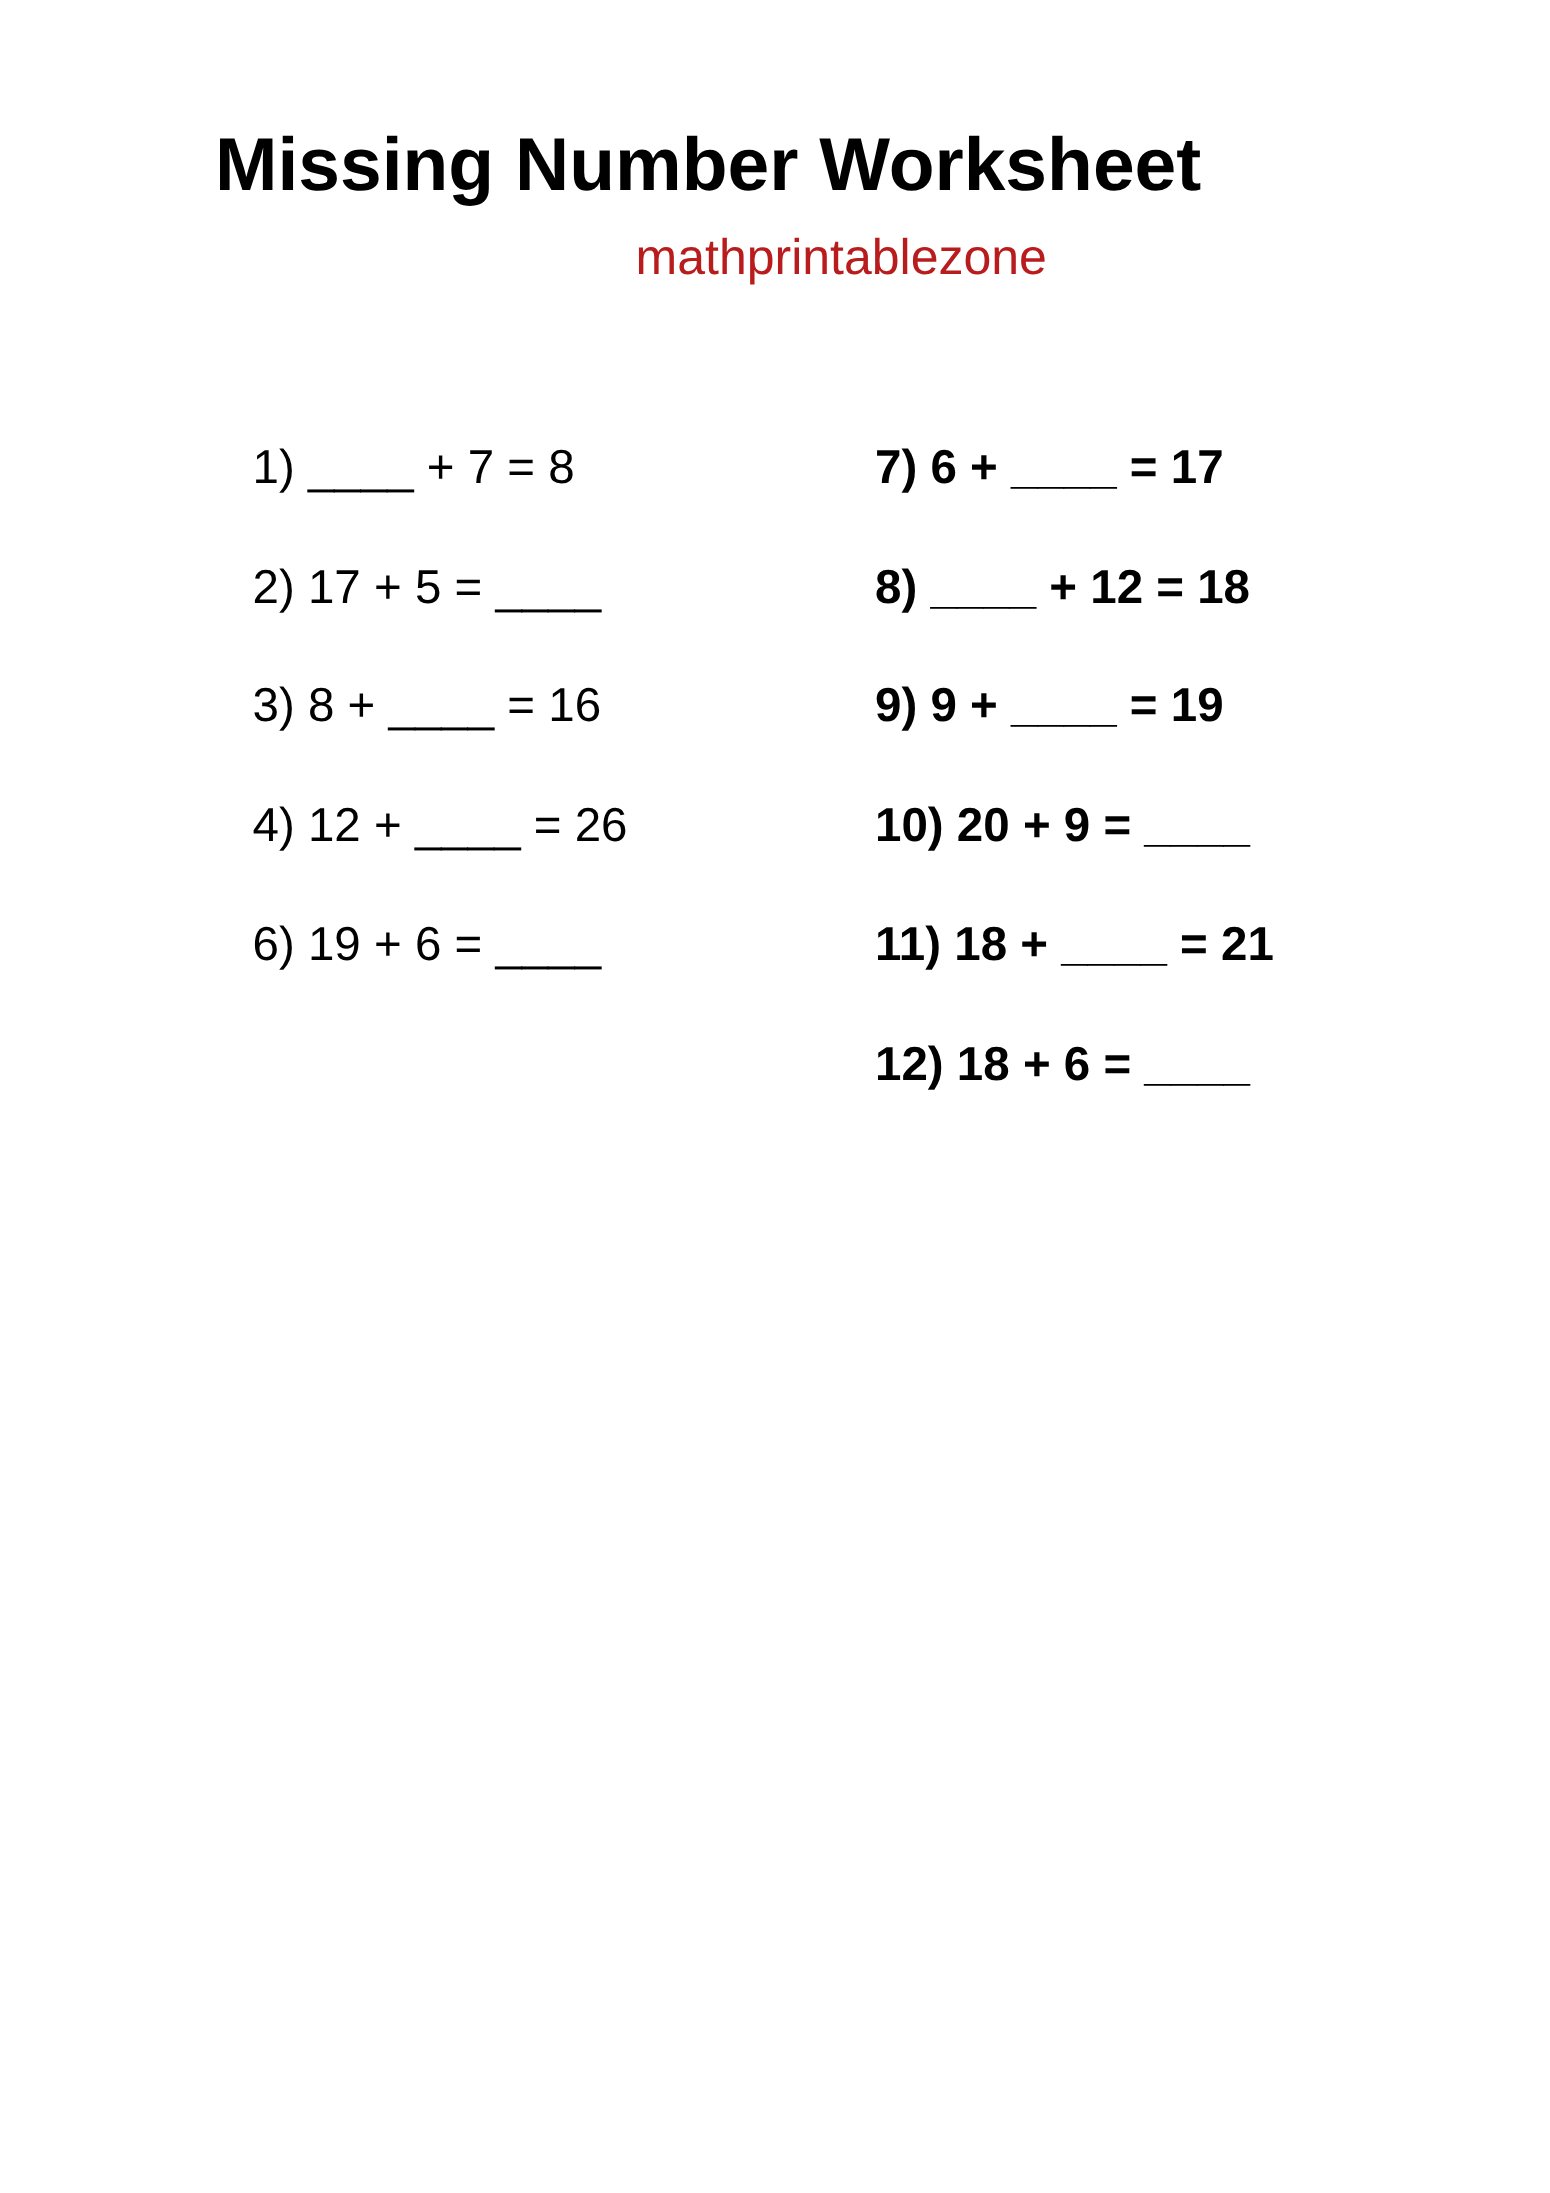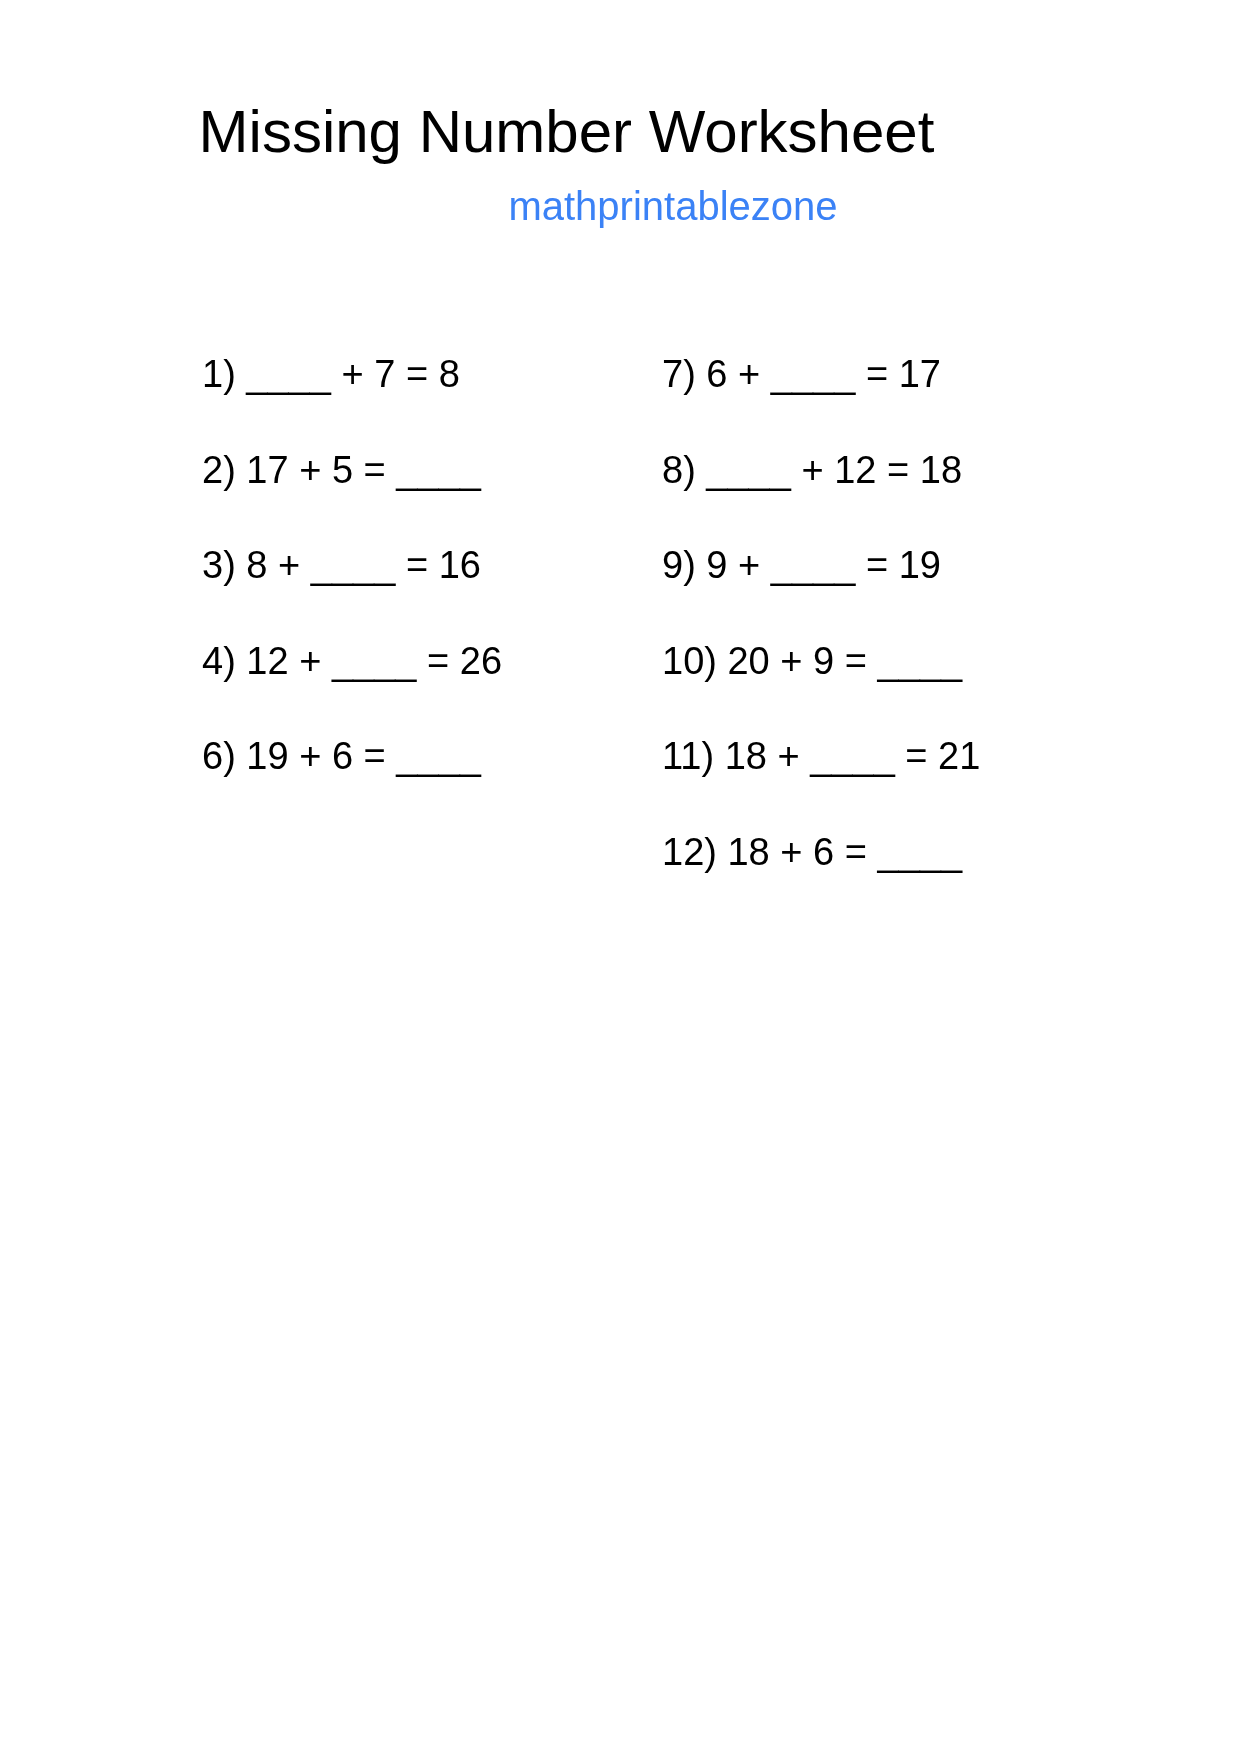--- a/index.html
+++ b/index.html
@@ -1,21 +1,21 @@
 <!DOCTYPE html>
 <html><head>
   <meta charset="utf-8">
   <style>
     html, body { margin:0; padding:0; background:#ffffff; }
     body { width:1240px; height:1754px; position:relative; overflow:hidden; font-family:"Liberation Sans", sans-serif; color:#000; }
-    .title { position:absolute; left:0; width:1060px; top:96px; text-align:center; font-size:60px; line-height:72px; padding-left:73px; box-sizing:border-box; white-space:nowrap; }
-    .subtitle { position:absolute; left:0; width:1240px; top:182px; text-align:center; font-size:40px; line-height:48px; color:#3b82f6; padding-left:106px; box-sizing:border-box; white-space:nowrap; }
+    .title { position:absolute; left:0; width:1060px; top:96px; text-align:center; font-size:60px; line-height:72px; padding-left:73px; box-sizing:border-box; white-space:nowrap;font-weight:bold; }
+    .subtitle { position:absolute; left:0; width:1240px; top:182px; text-align:center; font-size:40px; line-height:48px; color:#b91c1c; padding-left:106px; box-sizing:border-box; white-space:nowrap; }
     .col { position:absolute; top:346px; }
     .col.left { left:202px; }
-    .col.right { left:662px; }
+    .col.right { left:700px;font-weight:bold; }
     .problem { font-size:38px; line-height:56px; height:95.5px; white-space:pre; }
   </style>
 </head>
 <body>
 
 <div class="title">Missing Number Worksheet</div>
 <div class="subtitle">mathprintablezone</div>
 
 <div class="col left">
   <div class="problem">1) ____ + 7 = 8</div>

